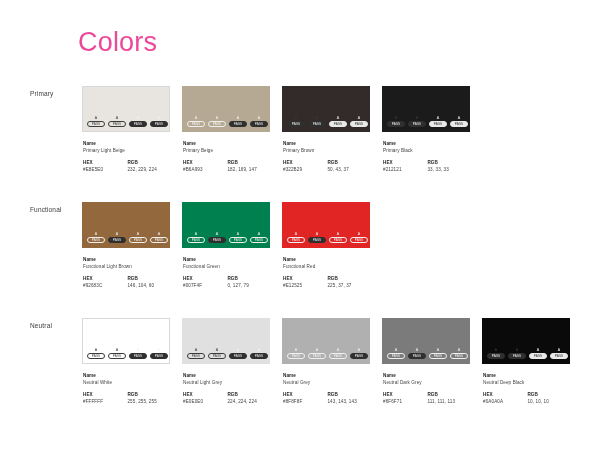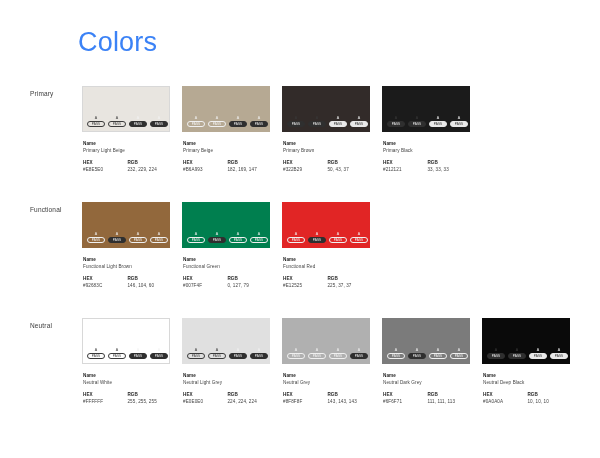--- a/index.html
+++ b/index.html
@@ -12,21 +12,21 @@
   #page {
     position: relative;
     width: 600px; height: 458px;
     background: #ffffff;
   }
   #page-title {
     position: absolute;
     left: 78px; top: 26px;
     font-size: 27px;
     font-weight: 400;
-    color: #3b82f6;
+    color: #ec4899;
     letter-spacing: 0.2px;
     line-height: 32px;
   }
   .section {
     position: absolute;
     left: 0; right: 0;
   }
   .section-label {
     position: absolute;
     left: 30px;

